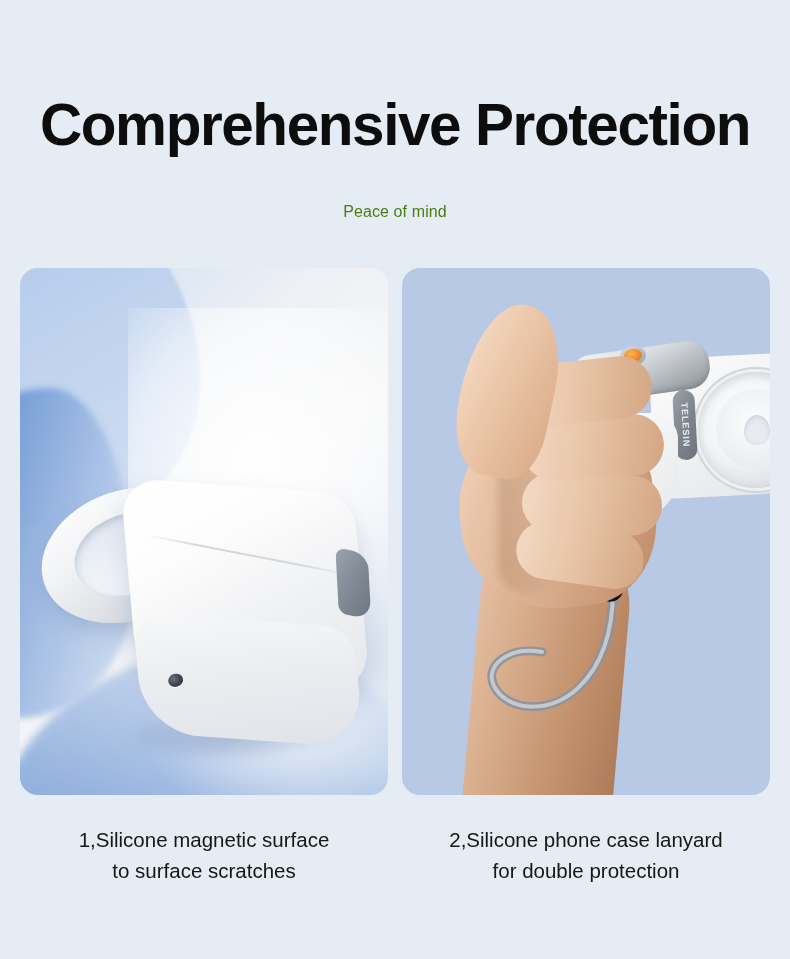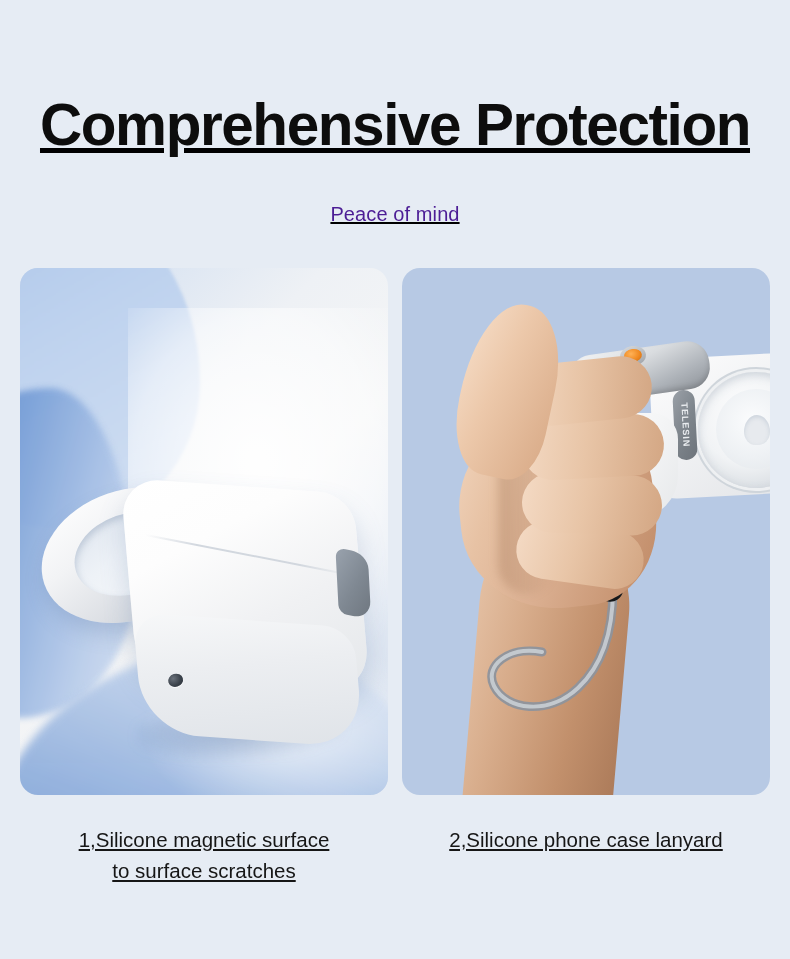--- a/index.html
+++ b/index.html
@@ -7,37 +7,37 @@
   body {
     width: 790px;
     height: 959px;
     background: #e6ecf4;
     font-family: "Liberation Sans", sans-serif;
     overflow: hidden;
     position: relative;
   }
 
   
-  .header { width: 790px; text-align: center; text-decoration: underline; }
+  .header { width: 790px; text-align: center; }
 
   .page-title {
     font-size: 59px;
     font-weight: 700;
     color: #0d0d0d;
     letter-spacing: -1.4px;
     line-height: 1;
     padding-top: 96px;
     white-space: nowrap;
     transform: scaleX(0.99);
   }
 
   .page-subtitle {
-    font-size: 20px;
+    font-size: 16px;
     font-weight: 400;
-    color: #4c1d95;
+    color: #4d7c0f;
     padding-top: 48px;
     letter-spacing: 0.1px;
   }
 
   
   .panels {
     position: absolute;
     top: 268px;
     left: 20px;
     width: 750px;
@@ -342,21 +342,21 @@
     justify-content: space-between;
   }
   .caption {
     width: 368px;
     text-align: center;
     font-size: 20.5px;
     font-weight: 400;
     color: #161616;
     line-height: 1.52;
   }
-  .caption-line { display: block; text-decoration: underline; }
+  .caption-line { display: block; }
 </style>
 </head>
 <body style="background: rgb(230, 236, 244);">
 
 <div class="header">
   <div class="page-title">Comprehensive Protection</div>
   <div class="page-subtitle">Peace of mind</div>
 </div>
 
 <div class="panels">
@@ -416,14 +416,15 @@
   </div>
 </div>
 
 <div class="captions">
   <div class="caption">
     <span class="caption-line">1,Silicone magnetic surface</span>
     <span class="caption-line">to surface scratches</span>
   </div>
   <div class="caption">
     <span class="caption-line">2,Silicone phone case lanyard</span>
+    <span class="caption-line">for double protection</span>
   </div>
 </div>
 
 </body></html>

